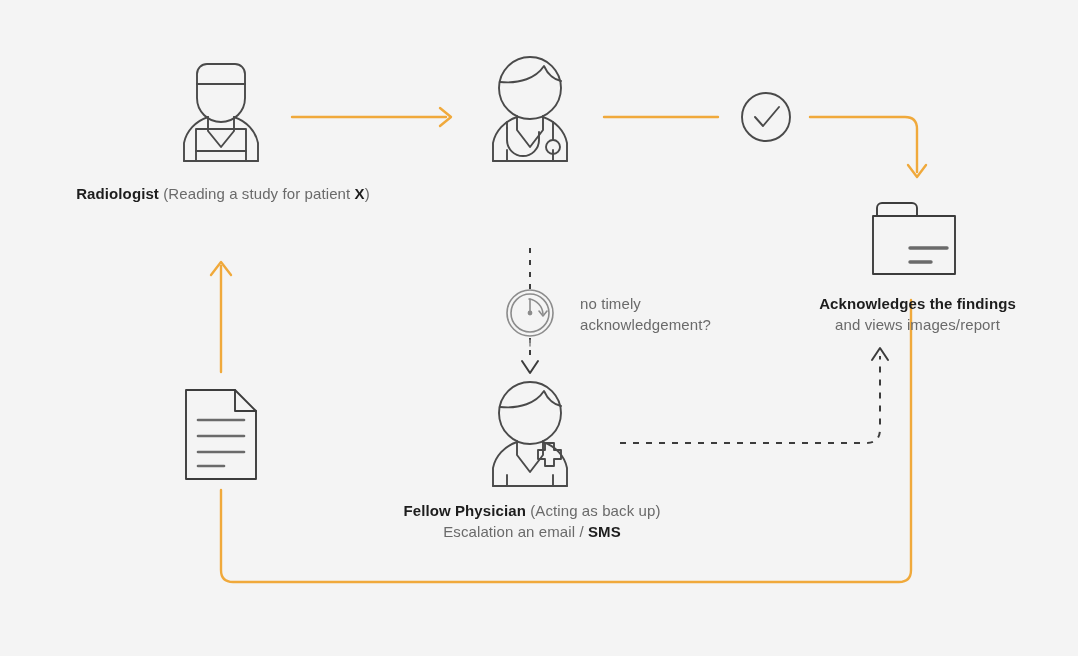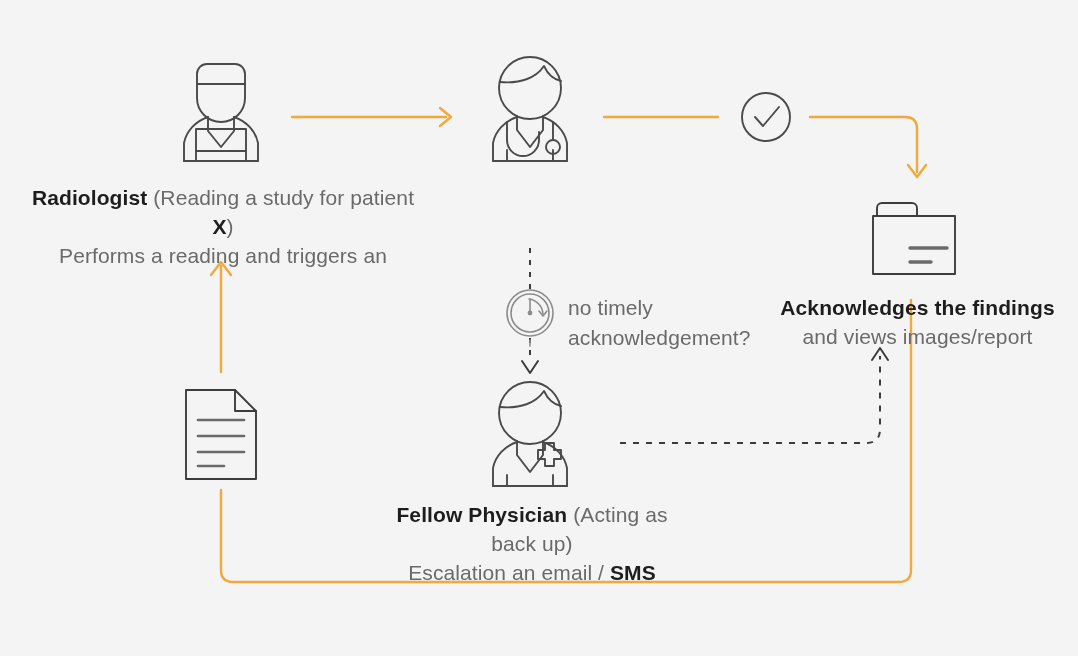--- a/index.html
+++ b/index.html
@@ -24,21 +24,21 @@
   .svg-layer {
     position: absolute;
     left: 0; top: 0;
     width: 1078px;
     height: 656px;
   }
   .label {
     position: absolute;
     text-align: center;
     line-height: 1.38;
-    font-size: 21px;
+    font-size: 15px;
     color: #5b5b5b;
     letter-spacing: 0.1px;
   }
   .label .muted {
     color: #6a6a6a;
     font-weight: normal;
   }
   .label .dark {
     color: #1d1d1d;
     font-weight: bold;
@@ -64,21 +64,21 @@
     width: 295px;
   }
   .lbl-ack-report {
     left: 123px;
     top: 501px;
     width: 200px;
     color: #1d1d1d;
     font-weight: bold;
   }
   .lbl-no-timely {
-    left: 568px;
+    left: 580px;
     top: 293px;
     width: 220px;
     text-align: left;
     line-height: 1.42;
     color: #6a6a6a;
   }
 </style>
 </head>
 <body>
 
@@ -195,21 +195,21 @@
       <line x1="198" y1="420" x2="244" y2="420" stroke-width="2.6" stroke="#6a6a6a"></line>
       <line x1="198" y1="436" x2="244" y2="436" stroke-width="2.6" stroke="#6a6a6a"></line>
       <line x1="198" y1="452" x2="244" y2="452" stroke-width="2.6" stroke="#6a6a6a"></line>
       <line x1="198" y1="466" x2="224" y2="466" stroke-width="2.6" stroke="#6a6a6a"></line>
     </g>
 
   </svg>
 
   <div class="label lbl-radiologist">
     <span class="dark">Radiologist</span><span class="muted"> (Reading a study for patient </span><span class="dark">X</span><span class="muted">)</span><br>
-    <span class="muted">Performs a reading and triggers an</span><br>
+    <br>
   </div>
 
 
   <div class="label lbl-ack-findings">
     <span class="dark">Acknowledges the findings</span><br>
     <span class="muted">and views images/report</span>
   </div>
 
   <div class="label lbl-fellow">
     <span class="dark">Fellow Physician</span><span class="muted"> (Acting as back up)</span><br>

